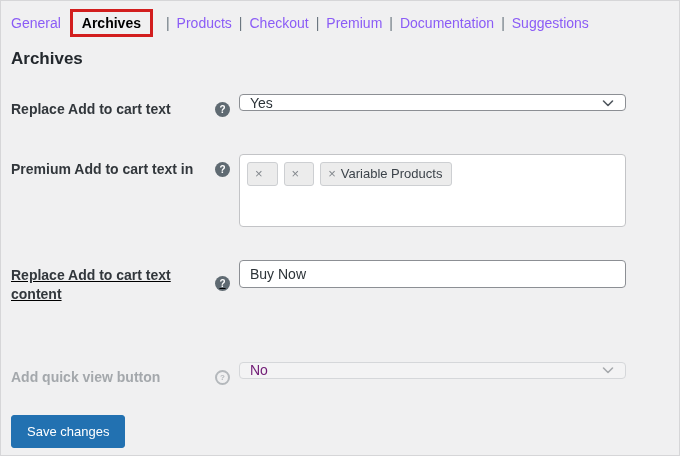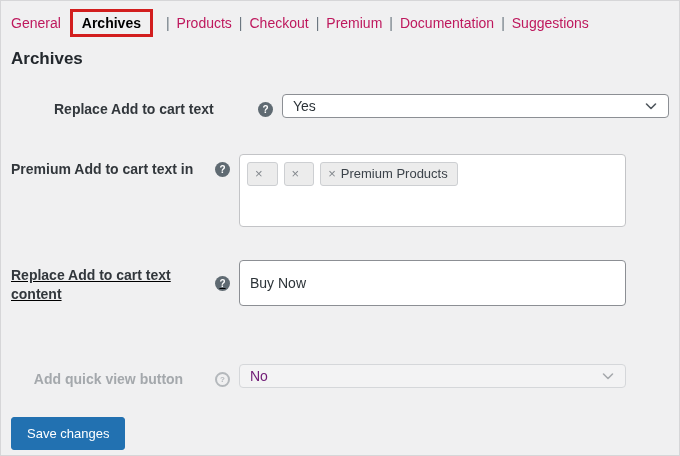--- a/index.html
+++ b/index.html
@@ -17,21 +17,21 @@
 
   
   .tabs {
     display: flex;
     align-items: center;
     padding: 8px 10px 0 10px;
     font-size: 14px;
     white-space: nowrap;
   }
   .tab-link {
-    color: #be185d;
+    color: #8b5cf6;
     text-decoration: none;
     cursor: pointer;
   }
   .tab-sep {
     color: #6c7781;
     margin: 0 7px;
   }
   .tab-active-wrap {
     border: 3px solid #d21e1e;
     padding: 3px 9px;
@@ -48,34 +48,34 @@
   h1.page-title {
     margin: 12px 10px 0 10px;
     font-size: 17px;
     font-weight: 700;
     color: #23282d;
   }
 
   
   .form { padding: 0 10px; }
   .row { display: flex; align-items: flex-start; }
-  .row-1 { margin-top: 25px; justify-content: flex-end; }
+  .row-1 { margin-top: 25px; }
   .row-2 { margin-top: 35px; }
   .row-3 { margin-top: 33px; text-decoration: underline; }
   .row-4 { margin-top: 58px; }
 
   .field-label {
     width: 195px;
     font-size: 14px;
     font-weight: 600;
     color: #32373c;
     line-height: 1.35;
     padding-top: 6px;
   }
-  .field-label.disabled { color: #a4a8ac; font-weight: 600; text-align: center; }
+  .field-label.disabled { color: #a4a8ac; font-weight: 600; }
 
   .help-col { width: 33px; display: flex; }
   .help-tip {
     width: 15px; height: 15px;
     margin-left: 9px;
     border-radius: 50%;
     background: #5f6a72;
     color: #fff;
     font-size: 10px;
     font-weight: 700;
@@ -90,21 +90,21 @@
     background: transparent;
     border: 2px solid #b4b8bc;
     color: #b4b8bc;
     width: 15px; height: 15px;
     font-size: 8px;
   }
 
   .control-col { width: 387px; }
 
   .select {
-    height: 24px;
+    height: 17px;
     background: #fff;
     border: 1px solid #8c8f94;
     border-radius: 4px;
     display: flex;
     align-items: center;
     justify-content: space-between;
     padding: 0 9px 0 10px;
     font-size: 14px;
     color: #2c3338;
     cursor: pointer;
@@ -140,21 +140,21 @@
   }
   .tag .remove {
     color: #82878c;
     font-size: 13px;
     margin-right: 5px;
     cursor: pointer;
   }
 
   .text-input {
     width: 100%;
-    height: 46px;
+    height: 28px;
     background: #fff;
     border: 1px solid #8c8f94;
     border-radius: 4px;
     padding: 0 10px;
     font-size: 14px;
     color: #2c3338;
     font-family: "Liberation Sans", sans-serif;
     outline: none;
   }
 
@@ -223,21 +223,21 @@
         <div class="multiselect">
           <div class="tag-list">
             <span class="tag">
               <span class="remove">×</span>
             </span>
             <span class="tag">
               <span class="remove">×</span>
             </span>
             <span class="tag">
               <span class="remove">×</span>
-              <span>Premium Products</span>
+              <span>Variable Products</span>
             </span>
           </div>
         </div>
       </div>
     </div>
 
     <div class="row row-3">
       <div class="field-label">Replace Add to cart text content</div>
       <div class="help-col">
         <span class="help-tip mt-text">?</span>

